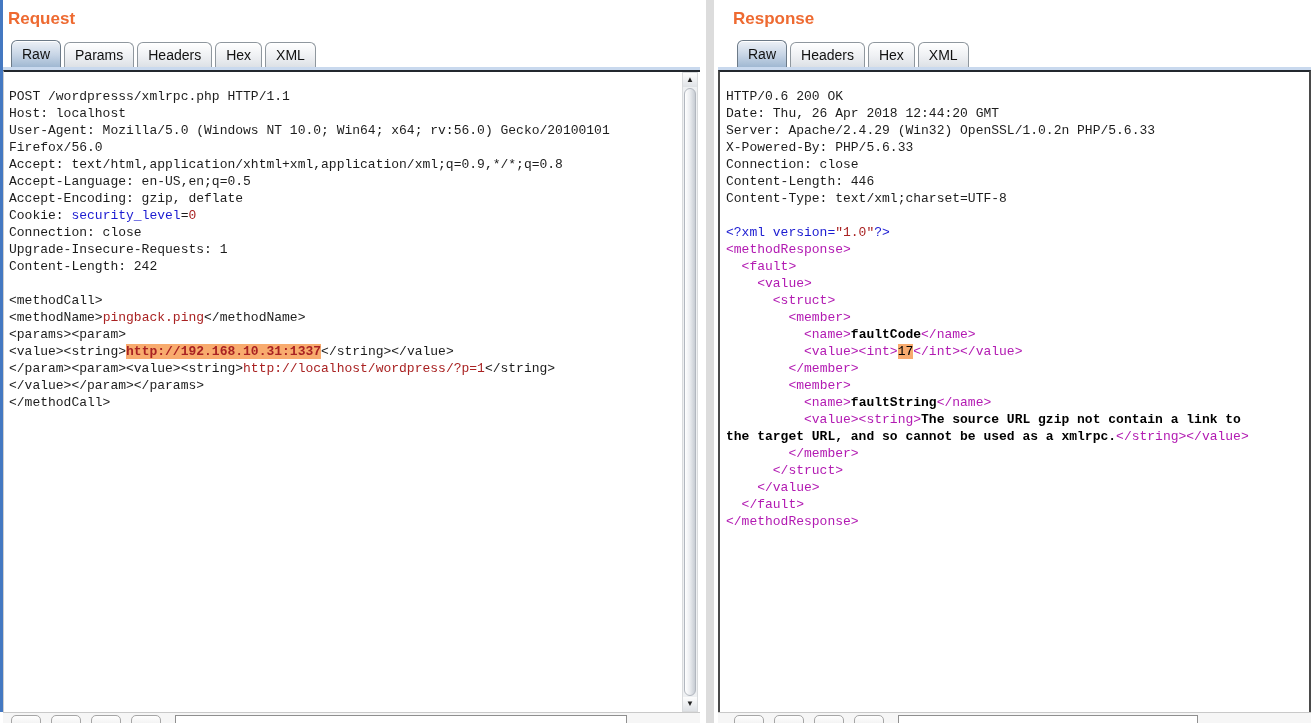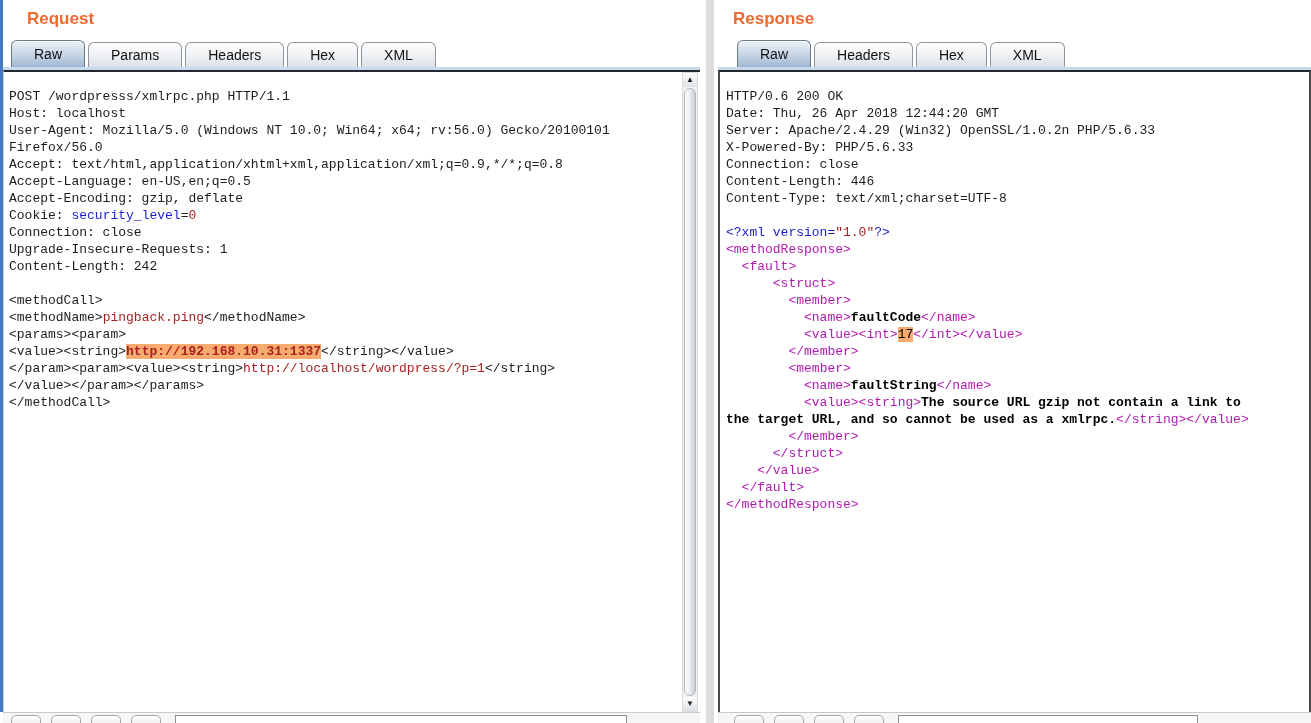--- a/index.html
+++ b/index.html
@@ -7,27 +7,27 @@
               font-family:"Liberation Sans", sans-serif; }
   .accent-bar { position:absolute; left:0; top:0; width:3px; height:712px; background:#4478c1; }
 
   .panel { position:absolute; top:0; height:723px; background:#fff; }
   #req  { left:3px;   width:697px; }
   #resp { left:718px; width:593px; }
 
   .divider { position:absolute; left:700px; top:0; width:18px; height:723px; background:#fff; }
   .divider .grip { position:absolute; left:6px; top:0; width:8px; height:100%; background:#dcdcdc; }
 
-  .panel-title { margin:9px 0 0 24px; height:21px; font-size:17px; font-weight:bold;
+  .panel-title { margin:9px 0 0 5px; height:21px; font-size:17px; font-weight:bold;
                  color:var(--title-orange,#ee6a31); }
   #resp .panel-title { margin-left:15px; }
 
   .tabs { display:flex; align-items:flex-end; height:27px; margin:10px 0 0 8px; }
   #resp .tabs { margin-left:19px; }
-  .tab { display:flex; align-items:center; height:25px; padding:0 22px; margin-right:3px;
+  .tab { display:flex; align-items:center; height:25px; padding:0 10px; margin-right:3px;
          border:1px solid #8f979e; border-bottom:none; border-radius:6px 6px 0 0;
          background:linear-gradient(180deg,#ffffff 0%,#eef0f3 55%,#dde1e6 100%);
          box-shadow:inset 0 1px 0 #ffffff; font-size:14px; color:#111; cursor:default; }
   .tab.selected { height:27px; border-color:#6c7a88;
          background:linear-gradient(180deg,#edf1f7 0%,#c6d4e5 55%,#a0b8d2 100%); }
   .tab-underline { height:3px; background:#c9d9ee; }
 
   .editor { position:absolute; left:0; right:0; top:70px; bottom:11px; background:#fff;
             border-top:2px solid #23282e; }
   #req  .editor { border-left:1px solid #cfcfcf; }
@@ -161,20 +161,21 @@
         <div class="code-line"><span class="seg-p">Date: Thu, 26 Apr 2018 12:44:20 GMT</span></div>
         <div class="code-line"><span class="seg-p">Server: Apache/2.4.29 (Win32) OpenSSL/1.0.2n PHP/5.6.33</span></div>
         <div class="code-line"><span class="seg-p">X-Powered-By: PHP/5.6.33</span></div>
         <div class="code-line"><span class="seg-p">Connection: close</span></div>
         <div class="code-line"><span class="seg-p">Content-Length: 446</span></div>
         <div class="code-line"><span class="seg-p">Content-Type: text/xml;charset=UTF-8</span></div>
         <div class="code-line"></div>
         <div class="code-line"><span class="seg-bl">&lt;?xml version=</span><span class="seg-r">"1.0"</span><span class="seg-bl">?&gt;</span></div>
         <div class="code-line"><span class="seg-m">&lt;methodResponse&gt;</span></div>
         <div class="code-line"><span class="seg-p">  </span><span class="seg-m">&lt;fault&gt;</span></div>
+        <div class="code-line"><span class="seg-p">    </span><span class="seg-m">&lt;value&gt;</span></div>
         <div class="code-line"><span class="seg-p">      </span><span class="seg-m">&lt;struct&gt;</span></div>
         <div class="code-line"><span class="seg-p">        </span><span class="seg-m">&lt;member&gt;</span></div>
         <div class="code-line"><span class="seg-p">          </span><span class="seg-m">&lt;name&gt;</span><span class="seg-b">faultCode</span><span class="seg-m">&lt;/name&gt;</span></div>
         <div class="code-line"><span class="seg-p">          </span><span class="seg-m">&lt;value&gt;&lt;int&gt;</span><span class="seg-hb">17</span><span class="seg-m">&lt;/int&gt;&lt;/value&gt;</span></div>
         <div class="code-line"><span class="seg-p">        </span><span class="seg-m">&lt;/member&gt;</span></div>
         <div class="code-line"><span class="seg-p">        </span><span class="seg-m">&lt;member&gt;</span></div>
         <div class="code-line"><span class="seg-p">          </span><span class="seg-m">&lt;name&gt;</span><span class="seg-b">faultString</span><span class="seg-m">&lt;/name&gt;</span></div>
         <div class="code-line"><span class="seg-p">          </span><span class="seg-m">&lt;value&gt;&lt;string&gt;</span><span class="seg-b">The source URL gzip not contain a link to</span></div>
         <div class="code-line"><span class="seg-b">the target URL, and so cannot be used as a xmlrpc.</span><span class="seg-m">&lt;/string&gt;&lt;/value&gt;</span></div>
         <div class="code-line"><span class="seg-p">        </span><span class="seg-m">&lt;/member&gt;</span></div>

